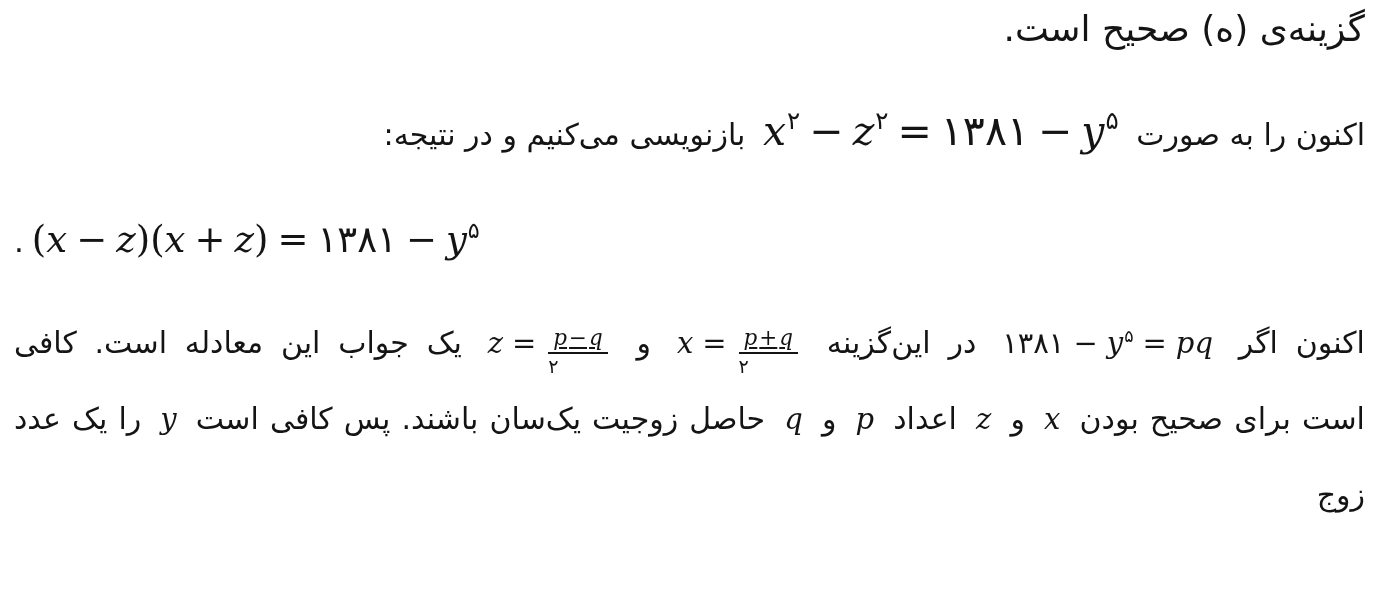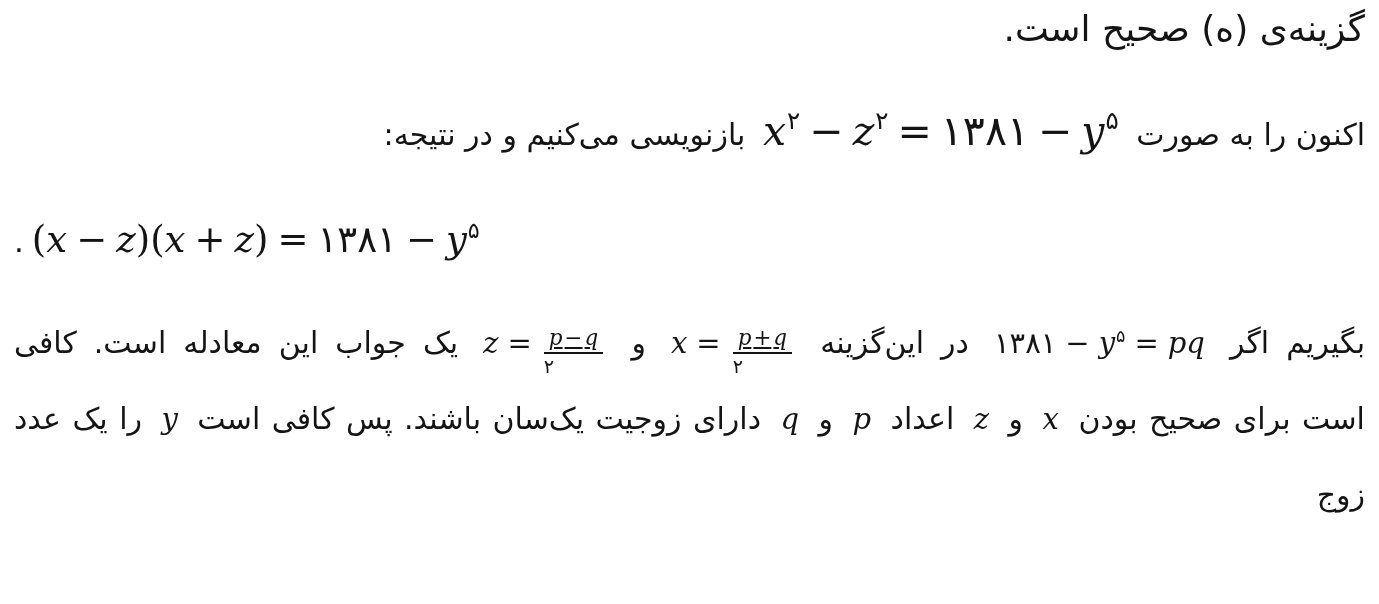--- a/index.html
+++ b/index.html
@@ -101,38 +101,38 @@
     <span>بازنویسی می‌کنیم و در نتیجه:</span>
   </div>
 
   <div class="line disp">
     <span class="m"><span>(</span><span class="v">x</span><span class="op">−</span><span class="v">z</span><span>)</span><span>(</span><span class="v">x</span><span class="op">+</span><span class="v">z</span><span>)</span><span class="op">=</span><span class="fd">۱۳۸۱</span><span class="op">−</span><span class="v">y</span><sup class="e">۵</sup></span><span>.</span>
   </div>
 
   <div class="para">
 
     <div class="pl">
-      <span>بگیریم اگر</span>
+      <span>اکنون اگر</span>
       <span class="m"><span class="fd">۱۳۸۱</span><span class="op">−</span><span class="v">y</span><sup class="e">۵</sup><span class="op">=</span><span class="v">pq</span></span>
       <span>در این‌گزینه</span>
       <span class="m"><span class="v">x</span><span class="op">=</span><span class="frac"><span class="fn"><span class="v">p</span><span class="opt">+</span><span class="v">q</span></span><span class="fdn fd">۲</span></span></span>
       <span>و</span>
       <span class="m"><span class="v">z</span><span class="op">=</span><span class="frac"><span class="fn"><span class="v">p</span><span class="opt">−</span><span class="v">q</span></span><span class="fdn fd">۲</span></span></span>
       <span>یک جواب این معادله است. کافی</span>
     </div>
 
     <div class="pl">
       <span>است برای صحیح بودن</span>
       <span class="m"><span class="v">x</span></span>
       <span>و</span>
       <span class="m"><span class="v">z</span></span>
       <span>اعداد</span>
       <span class="m"><span class="v">p</span></span>
       <span>و</span>
       <span class="m"><span class="v">q</span></span>
-      <span>دارای زوجیت یک‌سان باشند. پس کافی است</span>
+      <span>حاصل زوجیت یک‌سان باشند. پس کافی است</span>
       <span class="m"><span class="v">y</span></span>
       <span>را یک عدد زوج</span>
     </div>
 
 
   </div>
 </div>
 
 </body></html>

